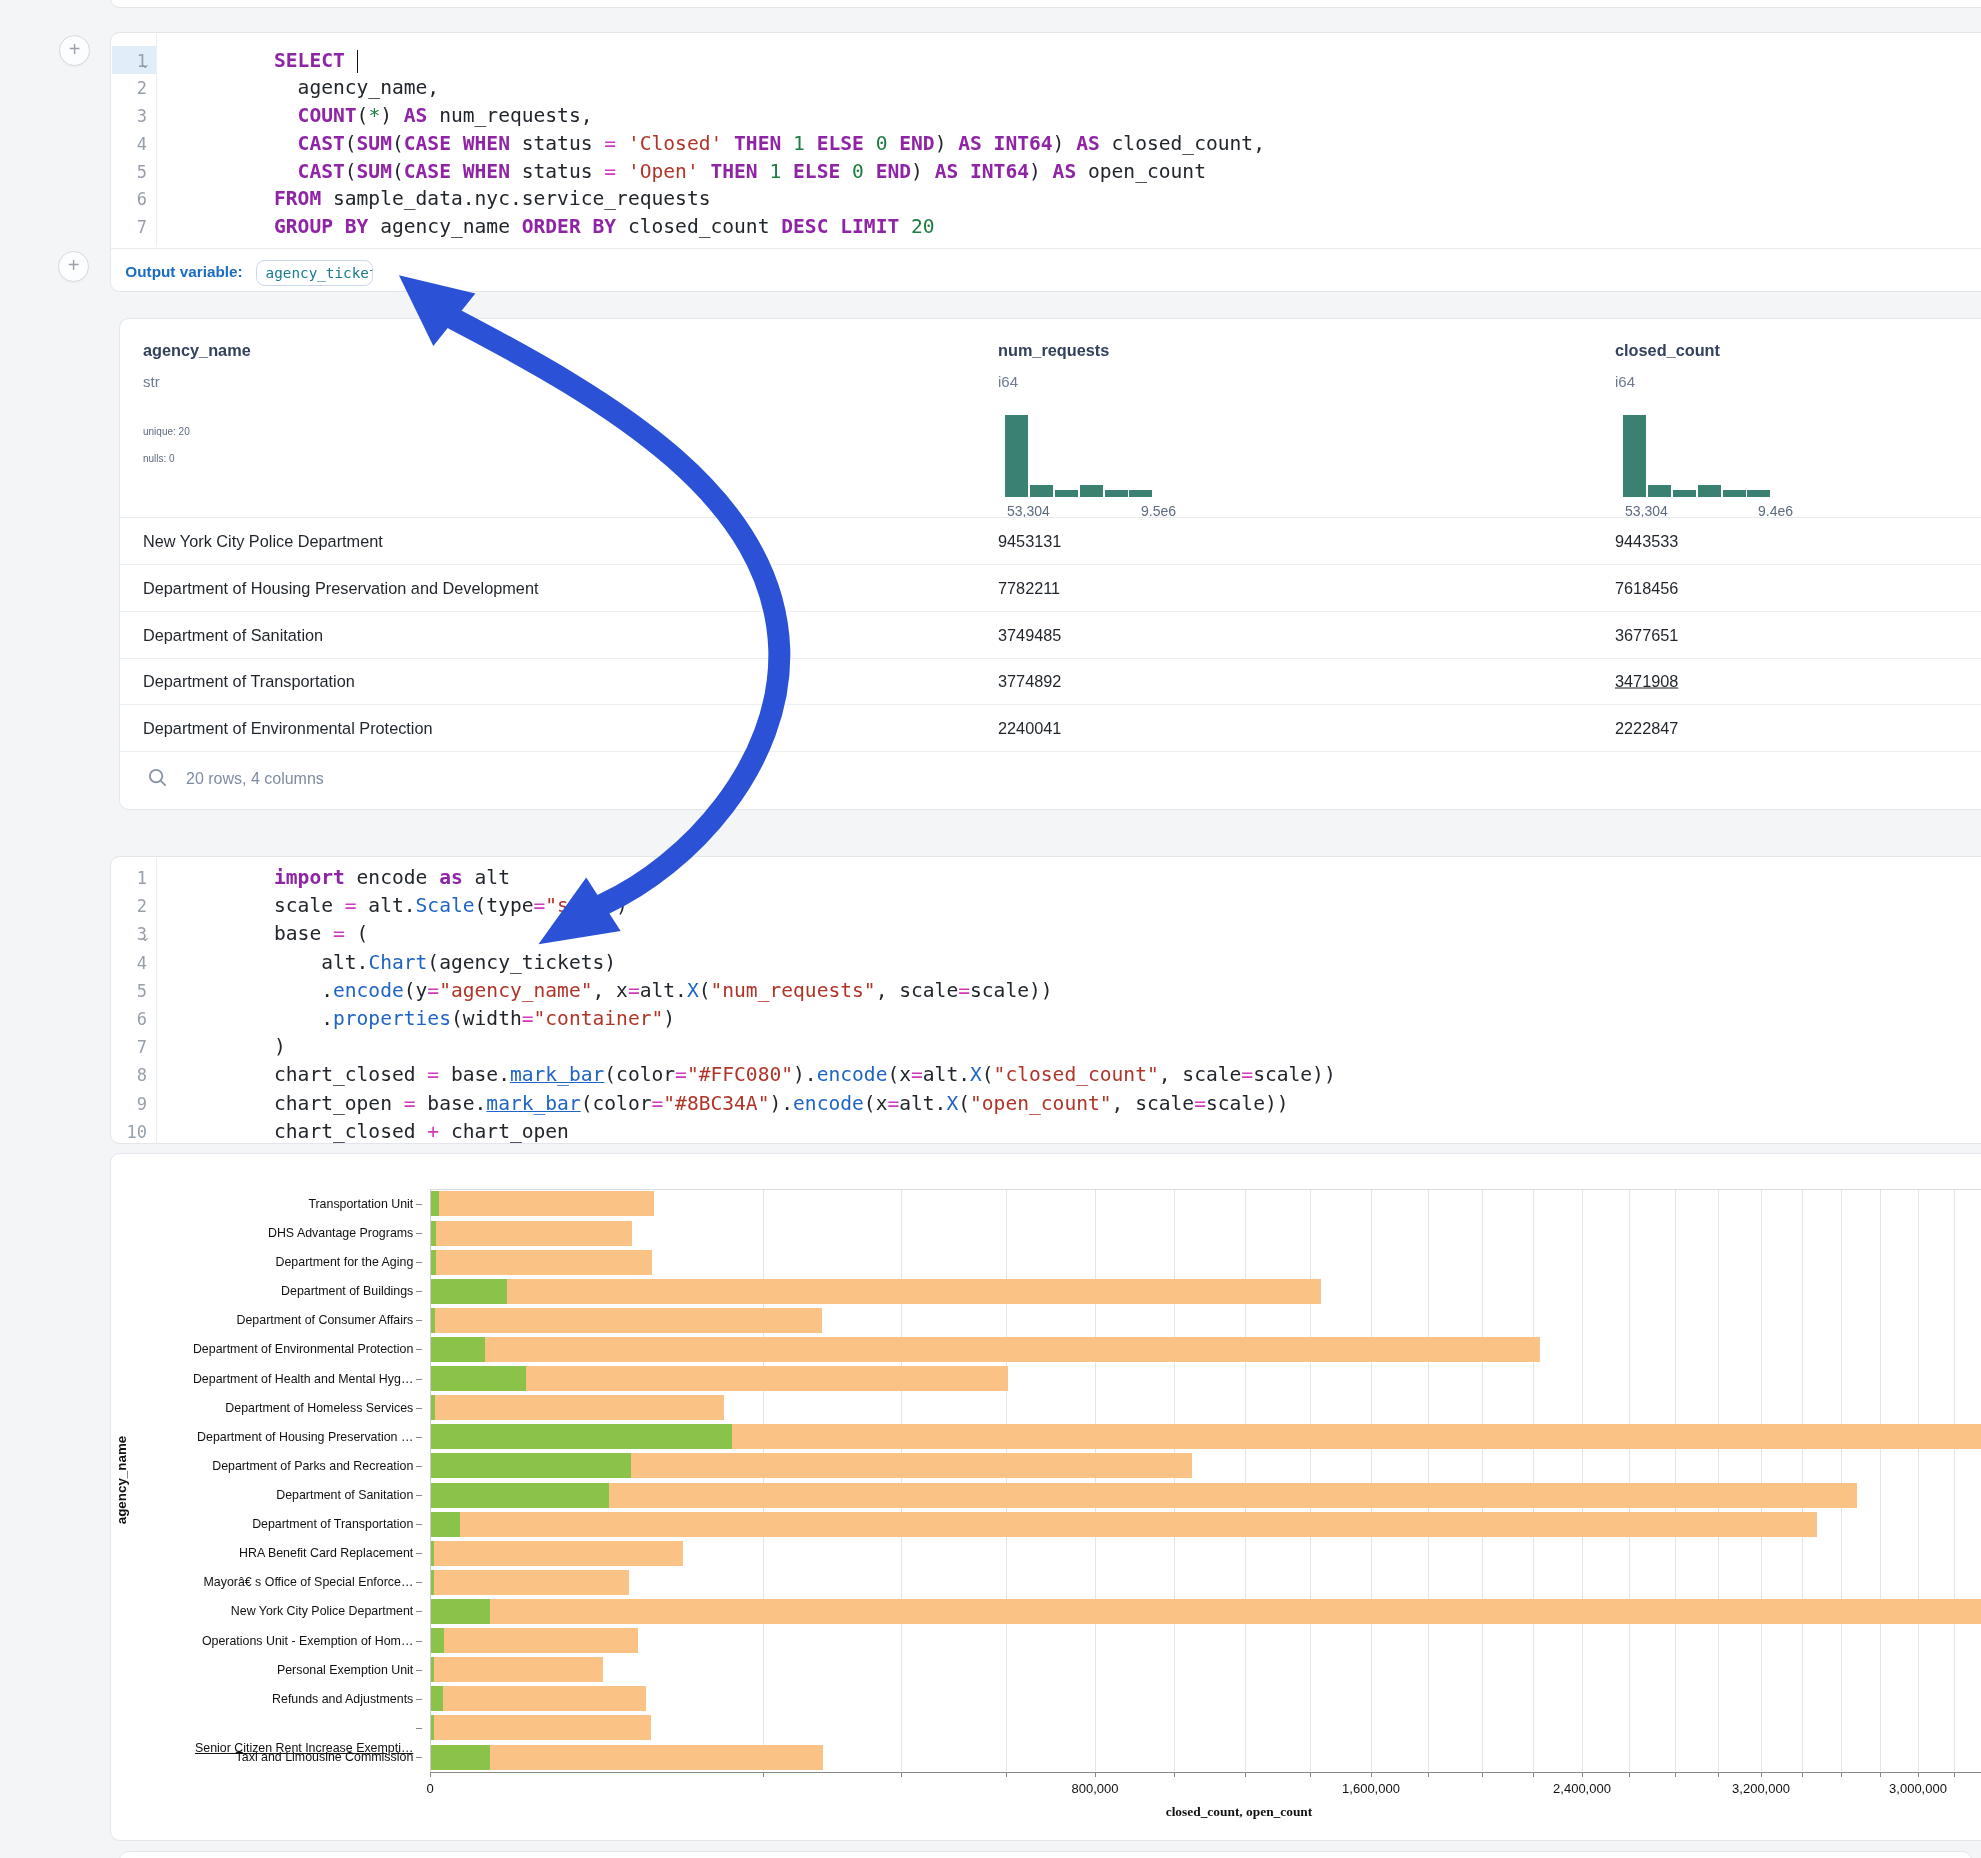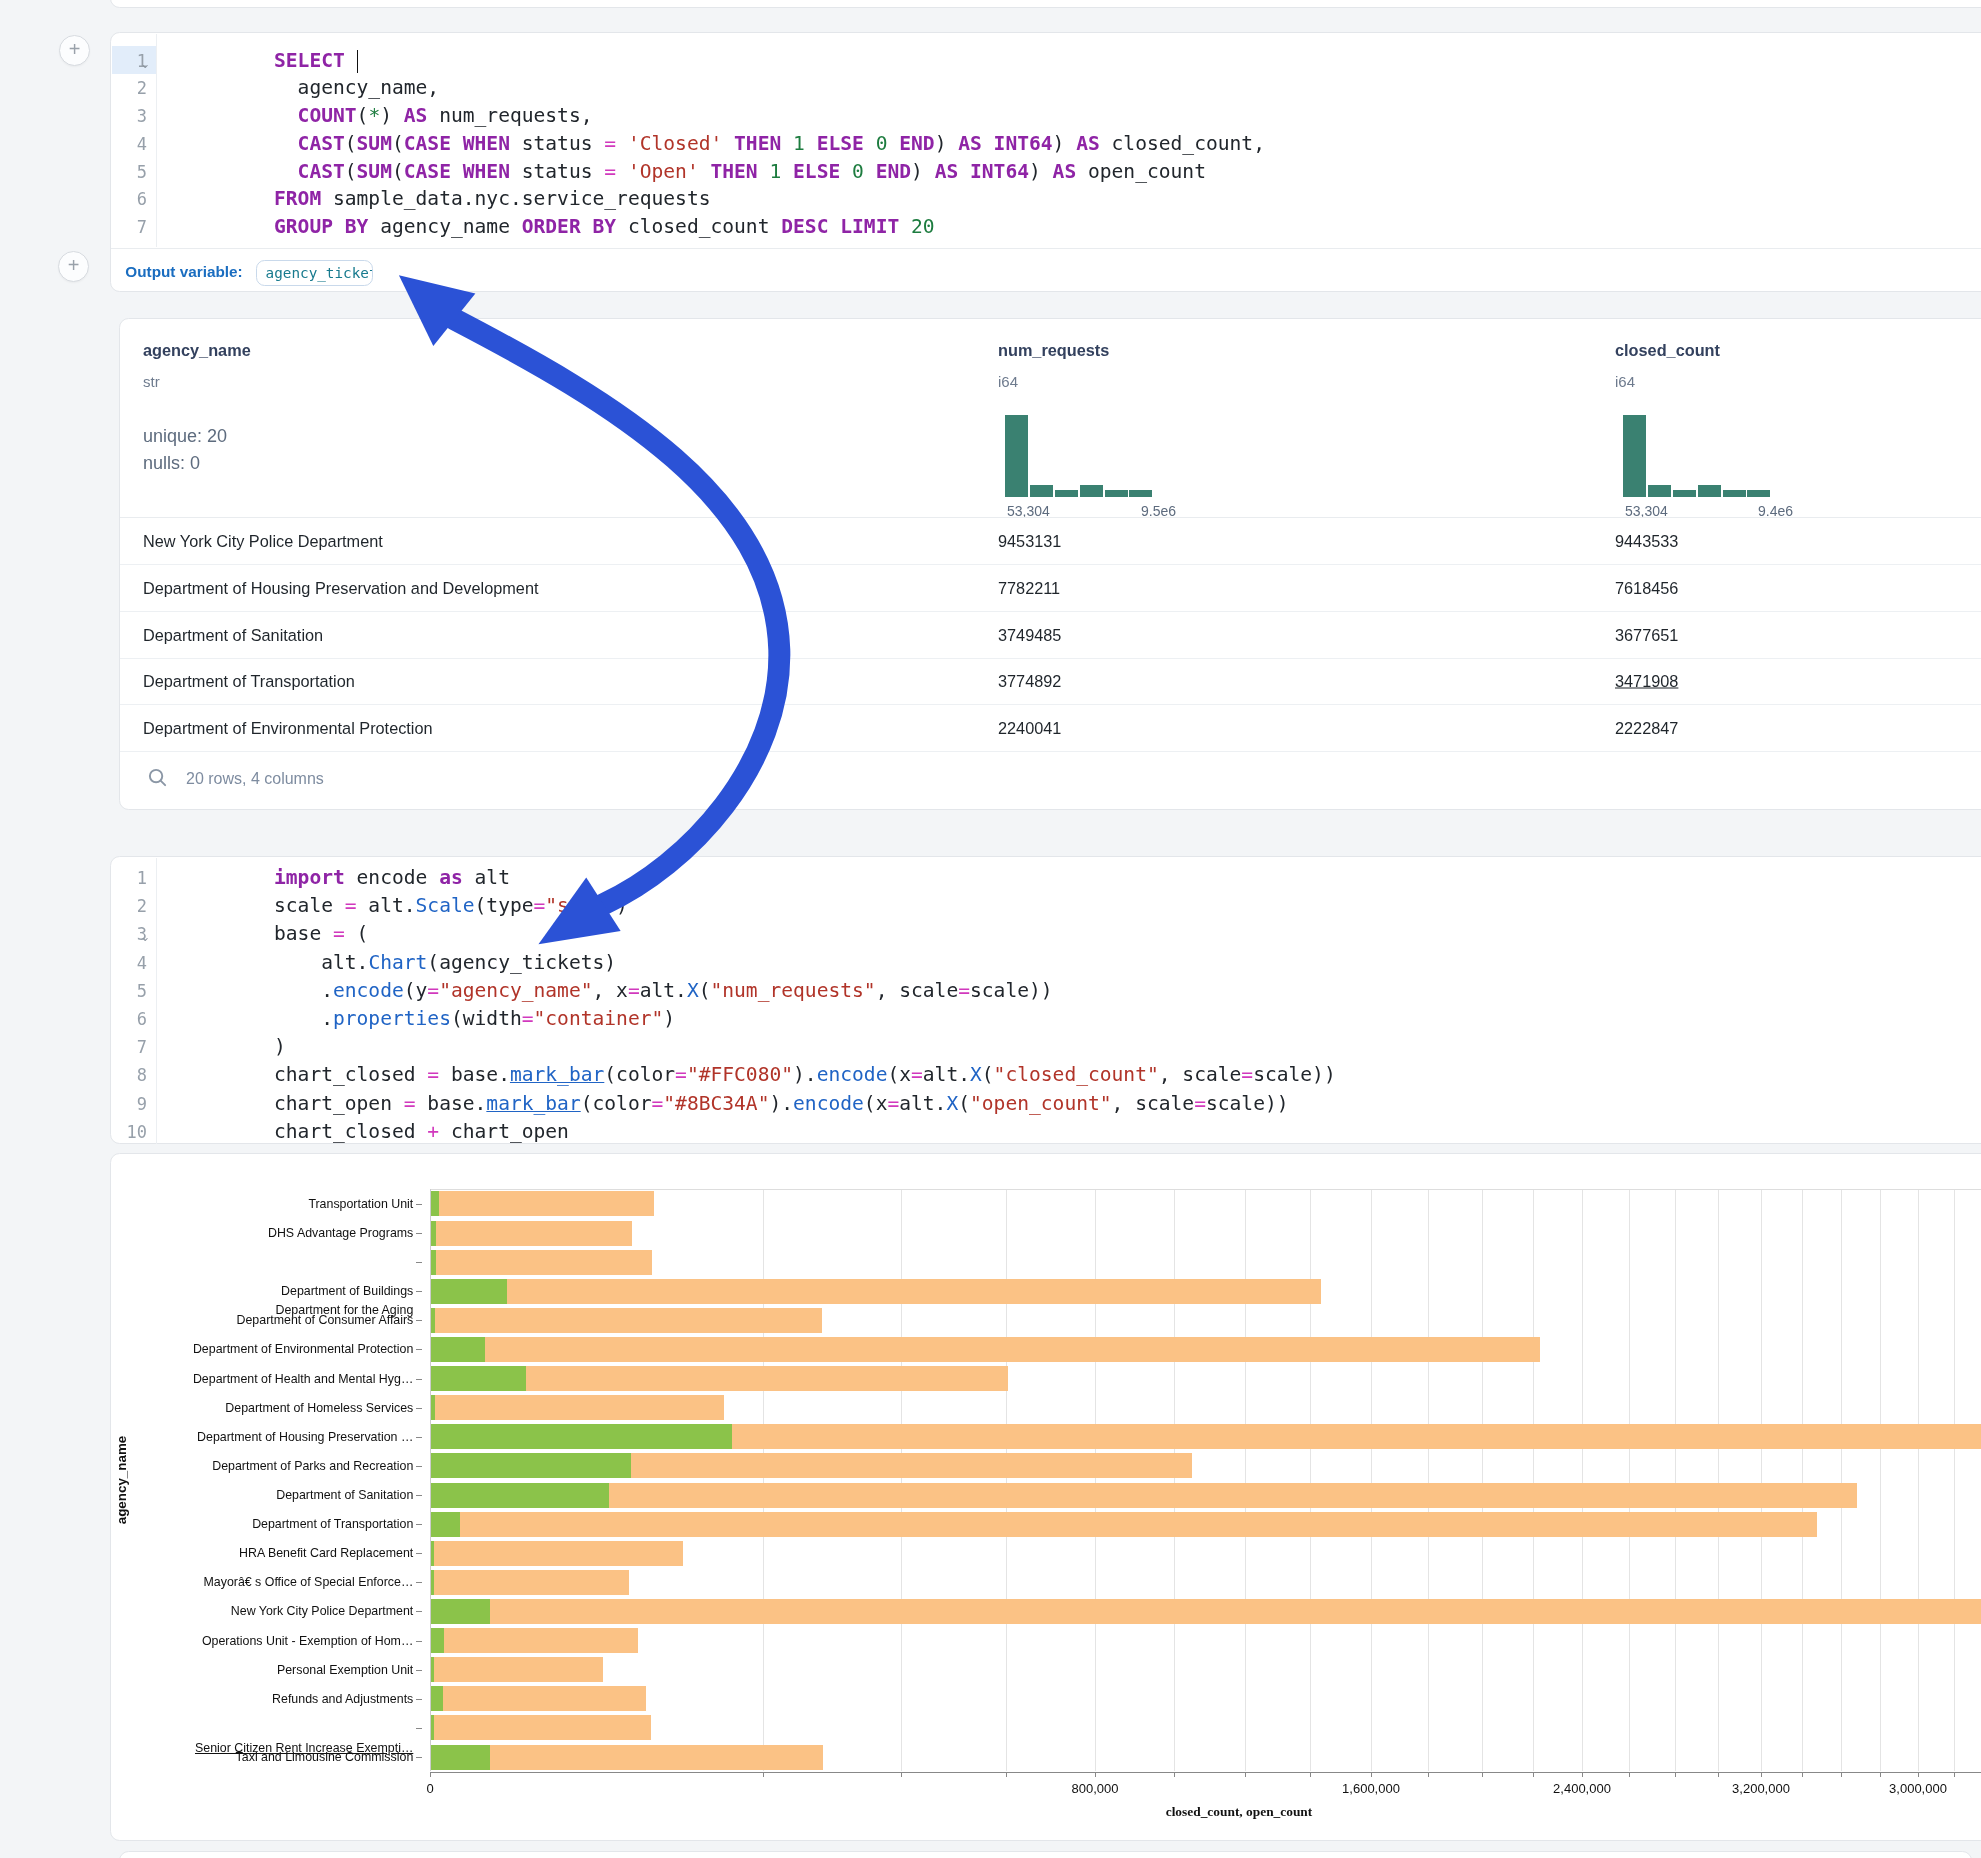--- a/index.html
+++ b/index.html
@@ -27,21 +27,21 @@
             border:1.4px solid #d7dbe0;box-sizing:border-box;color:#99a1aa;font-size:20px;
             line-height:27px;text-align:center;box-shadow:0 1px 1.9px rgba(0,0,0,.04);}
   
   .ov-label{position:absolute;color:#1a6dc0;font-weight:700;font-size:15.3px;transform:translateY(-50%);}
   .ov-pill{position:absolute;border:1px solid #c9d9eb;border-radius:8.6px;background:#fff;
            overflow:hidden;white-space:nowrap;color:#177a8e;font-family:"DejaVu Sans Mono",monospace;
            font-size:14.3px;line-height:25px;padding-left:8.6px;box-sizing:border-box;}
   
   .th-name{position:absolute;font-weight:700;font-size:16.3px;color:#33415e;}
   .th-type{position:absolute;font-size:15px;color:#6e7b8e;}
-  .th-stat{position:absolute;font-size:18px;color:#5d6b7e;}
+  .th-stat{position:absolute;font-size:10px;color:#5d6b7e;}
   .hist{position:absolute;display:flex;align-items:flex-end;gap:1.9px;}
   .hist .hb{width:23px;background:#3a8171;}
   .hist-lbl{position:absolute;font-size:14px;color:#5d6b7e;}
   .trow{position:absolute;left:0;width:100%;border-bottom:1px solid #edf0f3;}
   .tcell{position:absolute;top:50%;transform:translateY(-50%);font-size:16.3px;color:#1f252b;}
   .tfoot-text{position:absolute;font-size:16px;color:#7e8ca0;transform:translateY(-50%);}
   
   .grid-v{position:absolute;width:1px;background:#e4e4e4;}
   .bar{position:absolute;}
   .ylab{position:absolute;width:287px;text-align:right;font-size:12.4px;color:#111;transform:translateY(-50%);}
@@ -209,21 +209,21 @@
       <div class="bar" style="left: 320px; top: 37px; width: 223px; height: 25px; background: rgb(251, 194, 133);"></div>
       <div class="bar" style="left: 320px; top: 37px; width: 7.5px; height: 25px; background: rgb(139, 195, 74);"></div>
       <div class="ylab" style="left: 15.3px; top: 50px;">Transportation Unit</div>
       <div class="ytick" style="left: 305px; top: 50px;"></div>
       <div class="bar" style="left: 320px; top: 67px; width: 201px; height: 25px; background: rgb(251, 194, 133);"></div>
       <div class="bar" style="left: 320px; top: 67px; width: 5.3px; height: 25px; background: rgb(139, 195, 74);"></div>
       <div class="ylab" style="left: 15.3px; top: 79px;">DHS Advantage Programs</div>
       <div class="ytick" style="left: 305px; top: 79px;"></div>
       <div class="bar" style="left: 320px; top: 96px; width: 221px; height: 25px; background: rgb(251, 194, 133);"></div>
       <div class="bar" style="left: 320px; top: 96px; width: 5.3px; height: 25px; background: rgb(139, 195, 74);"></div>
-      <div class="ylab" style="left: 15.3px; top: 108px; margin-top: 48px;">Department for the Aging</div>
+      <div class="ylab" style="left: 15.3px; top: 108px;">Department for the Aging</div>
       <div class="ytick" style="left: 305px; top: 108px;"></div>
       <div class="bar" style="left: 320px; top: 125px; width: 890px; height: 25px; background: rgb(251, 194, 133);"></div>
       <div class="bar" style="left: 320px; top: 125px; width: 76px; height: 25px; background: rgb(139, 195, 74);"></div>
       <div class="ylab" style="left: 15.3px; top: 137px;">Department of Buildings</div>
       <div class="ytick" style="left: 305px; top: 137px;"></div>
       <div class="bar" style="left: 320px; top: 154px; width: 391px; height: 25px; background: rgb(251, 194, 133);"></div>
       <div class="bar" style="left: 320px; top: 154px; width: 4.1px; height: 25px; background: rgb(139, 195, 74);"></div>
       <div class="ylab" style="left: 15.3px; top: 166px;">Department of Consumer Affairs</div>
       <div class="ytick" style="left: 305px; top: 166px;"></div>
       <div class="bar" style="left: 320px; top: 183px; width: 1109px; height: 25px; background: rgb(251, 194, 133);"></div>

